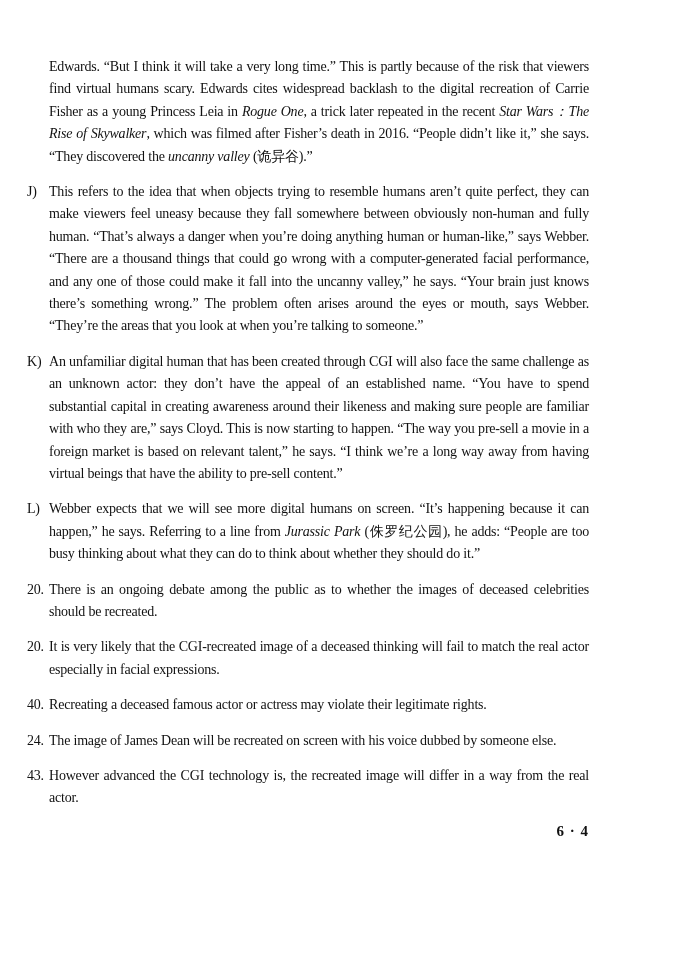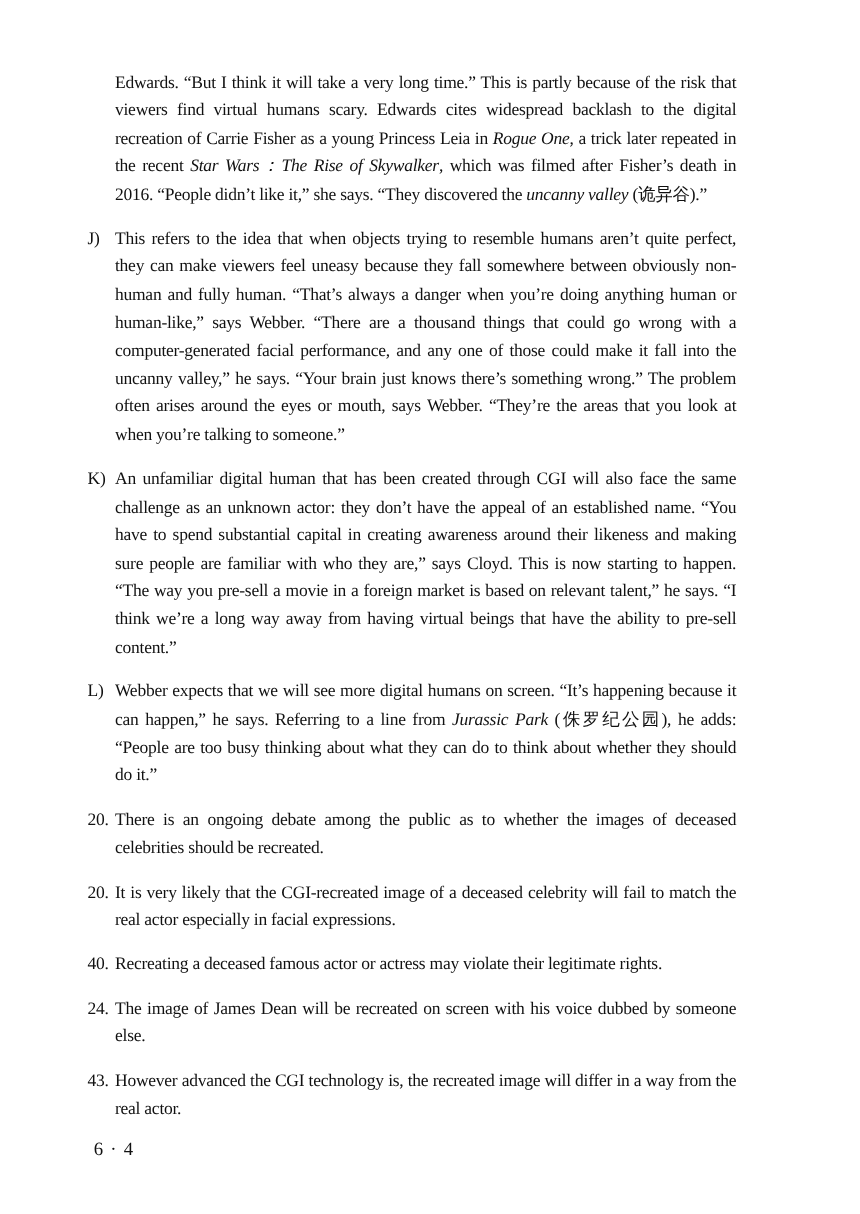--- a/index.html
+++ b/index.html
@@ -11,21 +11,21 @@
     width: 688px;
     height: 971px;
     overflow: hidden;
     font-family: "Liberation Serif", "DejaVu Serif", serif;
     color: #111111;
   }
   .page {
     box-sizing: border-box;
     width: 641px;
     height: 971px;
-    padding: 56px 52px 0 70px;
+    padding: 56px 52px 0 27px;
     background: #ffffff;
   }
   .para, .q {
     font-size: 14px;
     line-height: 22.4px;
     letter-spacing: -0.2px;
     text-align: justify;
     margin: 0 0 13px 0;
     padding-left: 22px;
   }
@@ -34,38 +34,39 @@
   }
   .label, .qnum {
     display: inline-block;
     width: 22px;
     text-indent: 0;
   }
   .it {
     font-style: italic;
   }
   .footer {
-    font-weight: normal;
+    font-weight: bold;
     font-size: 15px;
     letter-spacing: 1px;
     padding-left: 5px;
     margin-top: 2px;
+    text-align: right;
   }
 </style>
 </head>
 <body>
 
 <div class="page">
   <div>
       <div class="para cont"><span>Edwards. “But I think it will take a very long time.” This is partly because of the risk that viewers find virtual humans scary. Edwards cites widespread backlash to the digital recreation of Carrie Fisher as a young Princess Leia in </span><span class="it">Rogue One</span><span>, a trick later repeated in the recent </span><span class="it">Star Wars：The Rise of Skywalker</span><span>, which was filmed after Fisher’s death in 2016. “People didn’t like it,” she says. “They discovered the </span><span class="it">uncanny valley</span><span> (诡异谷).”</span></div>
       <div class="para hang"><span class="label">J)</span><span>This refers to the idea that when objects trying to resemble humans aren’t quite perfect, they can make viewers feel uneasy because they fall somewhere between obviously non-human and fully human. “That’s always a danger when you’re doing anything human or human-like,” says Webber. “There are a thousand things that could go wrong with a computer-generated facial performance, and any one of those could make it fall into the uncanny valley,” he says. “Your brain just knows there’s something wrong.” The problem often arises around the eyes or mouth, says Webber. “They’re the areas that you look at when you’re talking to someone.”</span></div>
       <div class="para hang"><span class="label">K)</span><span>An unfamiliar digital human that has been created through CGI will also face the same challenge as an unknown actor: they don’t have the appeal of an established name. “You have to spend substantial capital in creating awareness around their likeness and making sure people are familiar with who they are,” says Cloyd. This is now starting to happen. “The way you pre-sell a movie in a foreign market is based on relevant talent,” he says. “I think we’re a long way away from having virtual beings that have the ability to pre-sell content.”</span></div>
       <div class="para hang"><span class="label">L)</span><span>Webber expects that we will see more digital humans on screen. “It’s happening because it can happen,” he says. Referring to a line from </span><span class="it">Jurassic Park</span><span> (侏罗纪公园), he adds: “People are too busy thinking about what they can do to think about whether they should do it.”</span></div>
     </div>
   <div>
       <div class="q hang"><span class="qnum">20.</span><span>There is an ongoing debate among the public as to whether the images of deceased celebrities should be recreated.</span></div>
-      <div class="q hang"><span class="qnum">20.</span><span>It is very likely that the CGI-recreated image of a deceased celebrity will fail to match the real actor especially in facial expressions.</span></div>
+      <div class="q hang"><span class="qnum">20.</span><span>It is very likely that the CGI-recreated image of a deceased thinking will fail to match the real actor especially in facial expressions.</span></div>
       <div class="q hang"><span class="qnum">40.</span><span>Recreating a deceased famous actor or actress may violate their legitimate rights.</span></div>
       <div class="q hang"><span class="qnum">24.</span><span>The image of James Dean will be recreated on screen with his voice dubbed by someone else.</span></div>
       <div class="q hang"><span class="qnum">43.</span><span>However advanced the CGI technology is, the recreated image will differ in a way from the real actor.</span></div>
     </div>
   <div class="footer">6 · 4</div>
 </div>
 
 </body></html>

